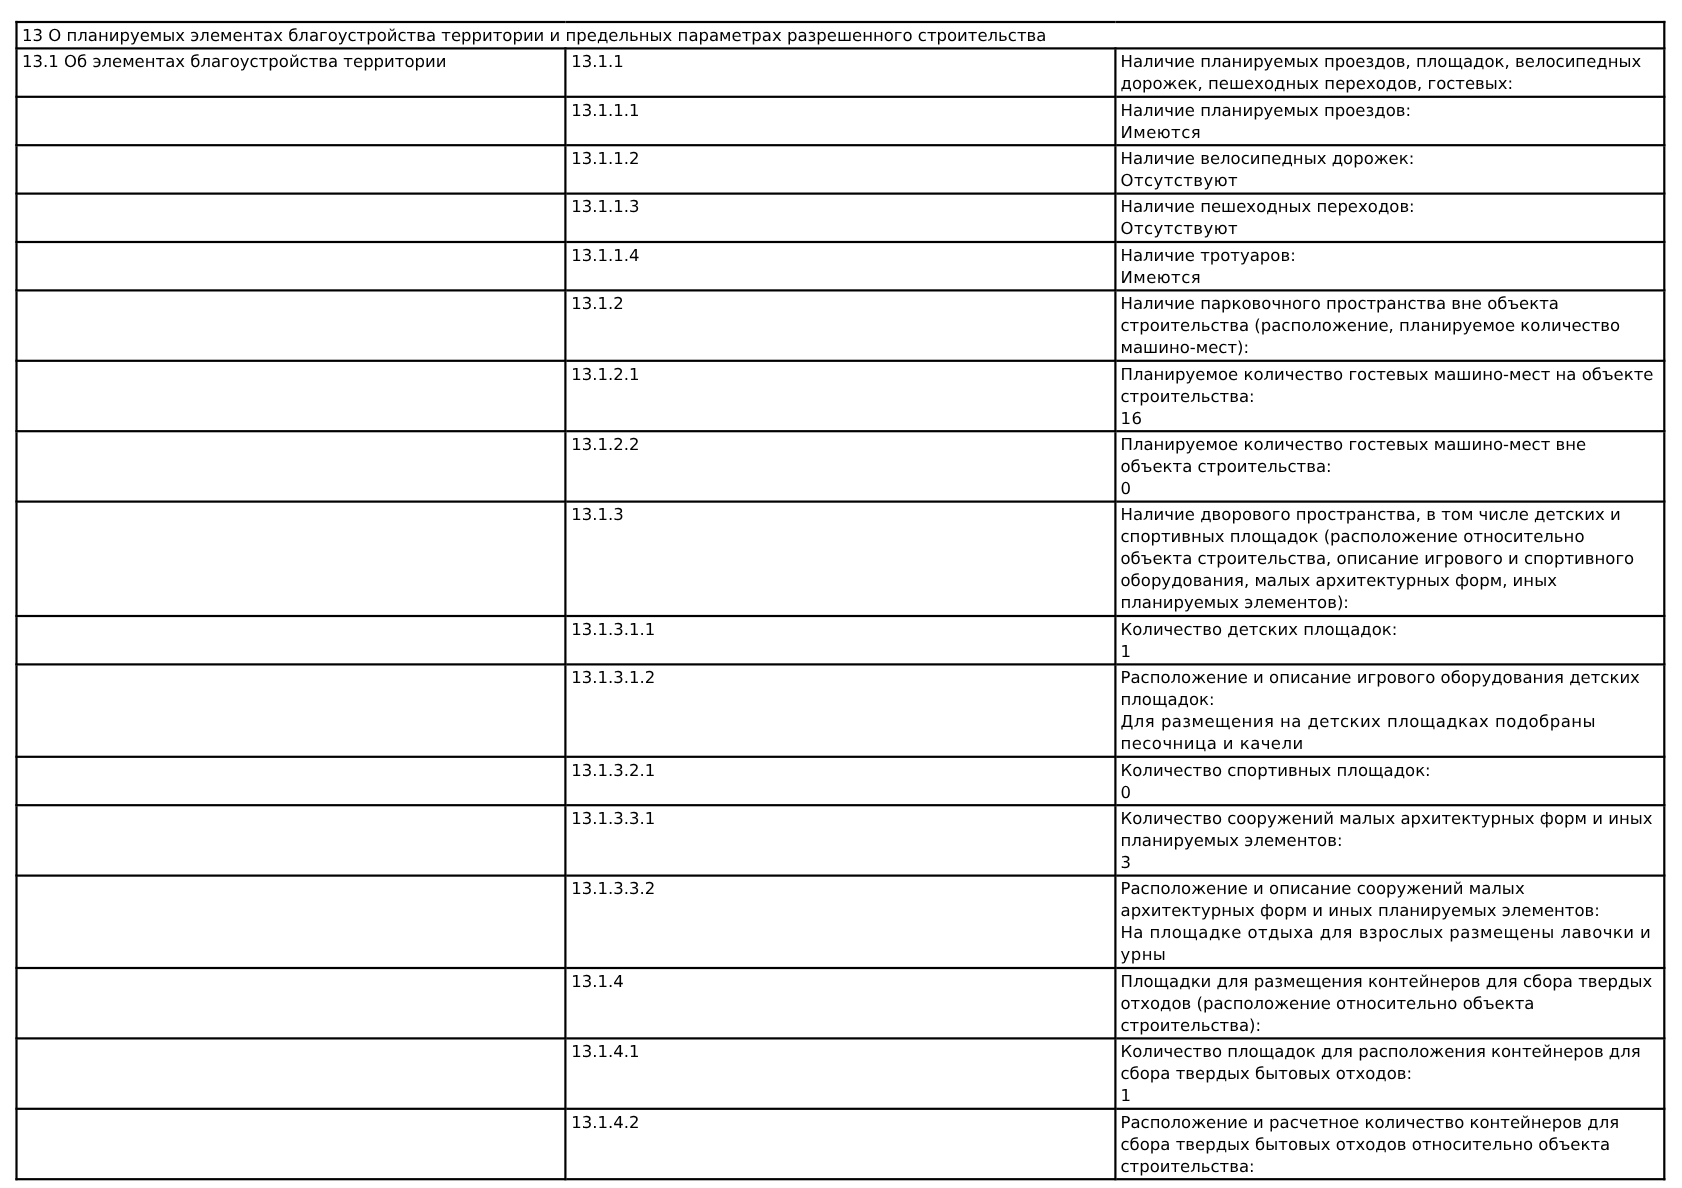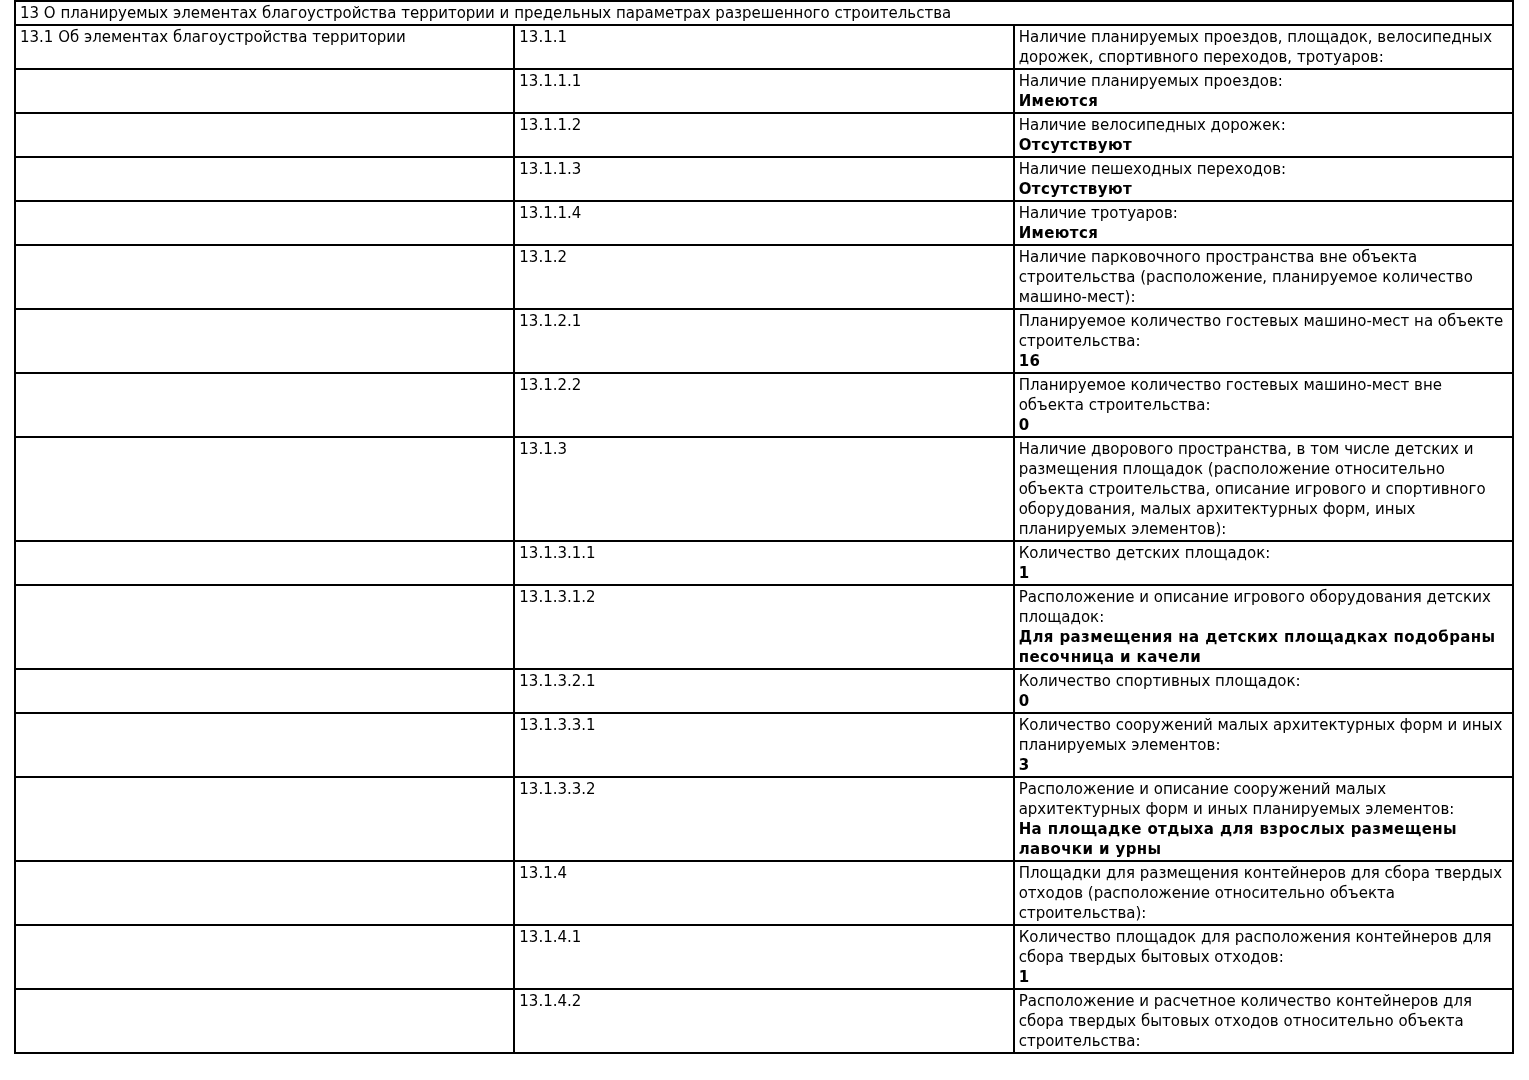--- a/index.html
+++ b/index.html
@@ -5,21 +5,21 @@
   html, body {
     margin: 0;
     padding: 0;
     background: #ffffff;
   }
   .page {
     width: 1529px;
     height: 1080px;
     background: #ffffff;
     box-sizing: border-box;
-    padding: 0 14px 0 14px;
+    padding: 19px 14px 0 14px;
     font-family: "DejaVu Sans", sans-serif;
     font-size: 15px;
     color: #000000;
     overflow: hidden;
   }
   table.decl {
     border-collapse: collapse;
     table-layout: fixed;
     width: 1500px;
   }
@@ -41,41 +41,41 @@
     vertical-align: middle;
     border-radius: 21px;
   }
   td.content-cell {
     width: 1011px;
   }
   .question {
     font-weight: normal;
   }
   .value {
-    font-weight: bold;
+    font-weight: normal;
     letter-spacing: 0.4px;
   }
 </style>
 </head>
 <body>
 
 <div class="page">
   <table class="decl">
     <tbody>
       <tr>
         <td class="header-cell" colspan="3">13 О планируемых элементах благоустройства территории и предельных параметрах разрешенного строительства</td>
       </tr>
 
   <tr>
     <td class="section-cell">
       <span>13.1 Об элементах благоустройства территории</span>
     </td>
     <td class="code-cell">13.1.1</td>
     <td class="content-cell">
-      <div class="question">Наличие планируемых проездов, площадок, велосипедных дорожек, спортивного переходов, тротуаров:</div>
+      <div class="question">Наличие планируемых проездов, площадок, велосипедных дорожек, пешеходных переходов, гостевых:</div>
 
     </td>
   </tr>
 
   <tr>
     <td class="section-cell">
       <span></span>
     </td>
     <td class="code-cell">13.1.1.1</td>
     <td class="content-cell">
@@ -149,21 +149,21 @@
       <div class="value">0</div>
     </td>
   </tr>
 
   <tr>
     <td class="section-cell">
       <span></span>
     </td>
     <td class="code-cell">13.1.3</td>
     <td class="content-cell">
-      <div class="question">Наличие дворового пространства, в том числе детских и размещения площадок (расположение относительно объекта строительства, описание игрового и спортивного оборудования, малых архитектурных форм, иных планируемых элементов):</div>
+      <div class="question">Наличие дворового пространства, в том числе детских и спортивных площадок (расположение относительно объекта строительства, описание игрового и спортивного оборудования, малых архитектурных форм, иных планируемых элементов):</div>
 
     </td>
   </tr>
 
   <tr>
     <td class="section-cell">
       <span></span>
     </td>
     <td class="code-cell">13.1.3.1.1</td>
     <td class="content-cell">

